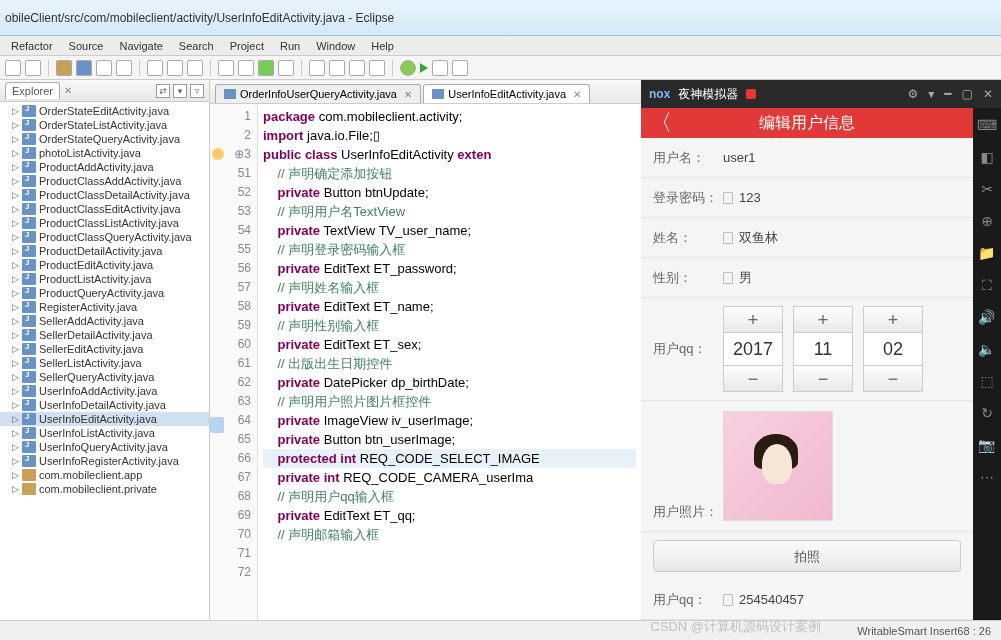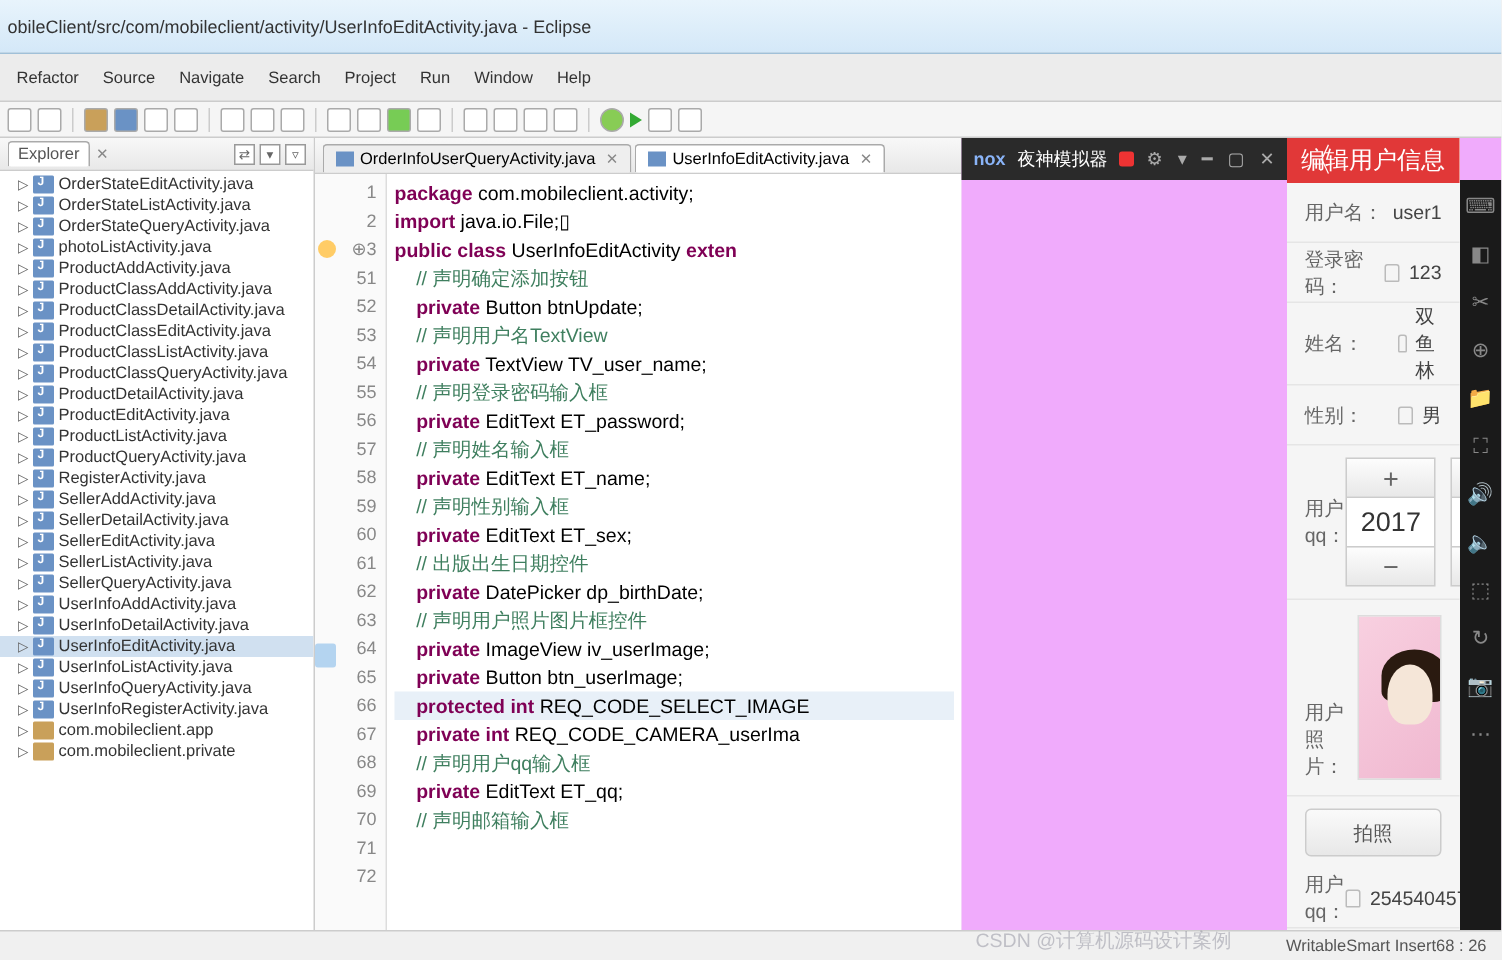--- a/index.html
+++ b/index.html
@@ -1,18 +1,18 @@
 <!DOCTYPE html>
 <html><head>
 <meta charset="utf-8">
 <style>
 *{box-sizing:border-box;margin:0;padding:0;font-family:Tahoma,Arial,sans-serif}
 body{width:1001px;height:640px;overflow:hidden;background:#f0f0f0;font-size:12px;display:flex;flex-direction:column}
 .titlebar{background:linear-gradient(#e8f4fc,#d4e8f8);height:36px;display:flex;align-items:center;padding:0 5px;border-bottom:1px solid #a0c0d8;font-size:12px;color:#333}
-.menubar{background:#ececec;height:32px;display:flex;align-items:center;padding:0 3px;font-size:11px;color:#333;border-bottom:1px solid #ccc}
+.menubar{background:#ececec;height:20px;display:flex;align-items:center;padding:0 3px;font-size:11px;color:#333;border-bottom:1px solid #ccc}
 .menubar span{padding:0 8px;cursor:default}
 .toolbar{background:#f5f5f5;height:24px;display:flex;align-items:center;padding:0 5px;border-bottom:1px solid #ccc;gap:4px}
 .tb-ico{width:16px;height:16px;display:inline-block;border:1px solid #aaa;border-radius:2px;background:#fff}
 .tb-sep{width:1px;height:16px;background:#ccc;margin:0 3px}
 .tb-play{width:0;height:0;border-left:8px solid #3a3;border-top:5px solid transparent;border-bottom:5px solid transparent}
 .main{flex:1;display:flex;overflow:hidden}
 .explorer{width:210px;background:#fff;border-right:1px solid #ccc;display:flex;flex-direction:column}
 .exp-hdr{height:22px;background:linear-gradient(#f8f8f8,#e8e8e8);border-bottom:1px solid #ccc;display:flex;align-items:center;padding:0 5px;font-size:11px;color:#555}
 .exp-hdr .tab{background:#fff;border:1px solid #aaa;border-bottom:none;padding:2px 6px;border-radius:3px 3px 0 0}
 .exp-hdr .icons{margin-left:auto;display:flex;gap:3px}
@@ -33,21 +33,21 @@
 .ed-tab .x{font-size:10px;color:#888;margin-left:3px}
 .ed-body{flex:1;display:flex;overflow:hidden;font-family:Consolas,monospace;font-size:13px}
 .gutter{width:48px;background:#fafafa;border-right:1px solid #ddd;text-align:right;padding:3px 6px 3px 2px;color:#888;line-height:19px;font-size:12px;position:relative}
 .gutter .mark{position:absolute;left:2px;width:12px;height:12px;border-radius:6px}
 .gutter .mark.w{background:#fc6;top:44px}
 .gutter .mark.hl{background:#b4d4f0;border-radius:2px;top:313px;left:0;width:14px;height:16px}
 .code{flex:1;padding:3px 5px;line-height:19px;white-space:pre;overflow:hidden;color:#000}
 .code .line.hl{background:#e8f0f8}
 .kw{color:#7f0055;font-weight:bold}
 .cm{color:#3f7f5f}
-.emulator{width:360px;background:#f0abfc;display:flex;flex-direction:row;color:#fff;position:relative}
+.emulator{width:360px;background:#be185d;display:flex;flex-direction:column;color:#fff;position:relative}
 .emu-top{height:28px;background:#2a2a2a;display:flex;align-items:center;padding:0 8px;font-size:12px;gap:8px}
 .emu-top .nox{color:#8ab4f8;font-weight:bold}
 .emu-top .rec{width:10px;height:10px;background:#e33;border-radius:2px}
 .emu-top .winbtns{margin-left:auto;display:flex;gap:10px;color:#aaa}
 .emu-side{position:absolute;right:0;top:28px;bottom:0;width:28px;background:#1a1a1a;display:flex;flex-direction:column;align-items:center;padding-top:8px;gap:14px}
 .emu-side div{width:18px;height:18px;display:flex;align-items:center;justify-content:center;color:#888;font-size:14px;cursor:default}
 .phone{flex:1;margin-right:28px;background:#f5f5f5;display:flex;flex-direction:column;color:#333;overflow-y:auto}
 .app-hdr{height:46px;background:#e13838;display:flex;align-items:center;color:#fff;font-size:16px;position:relative}
 .app-hdr .back{width:40px;height:100%;display:flex;align-items:center;justify-content:center;font-size:22px;cursor:pointer}
 .app-hdr .ttl{position:absolute;left:0;right:0;text-align:center;pointer-events:none}

